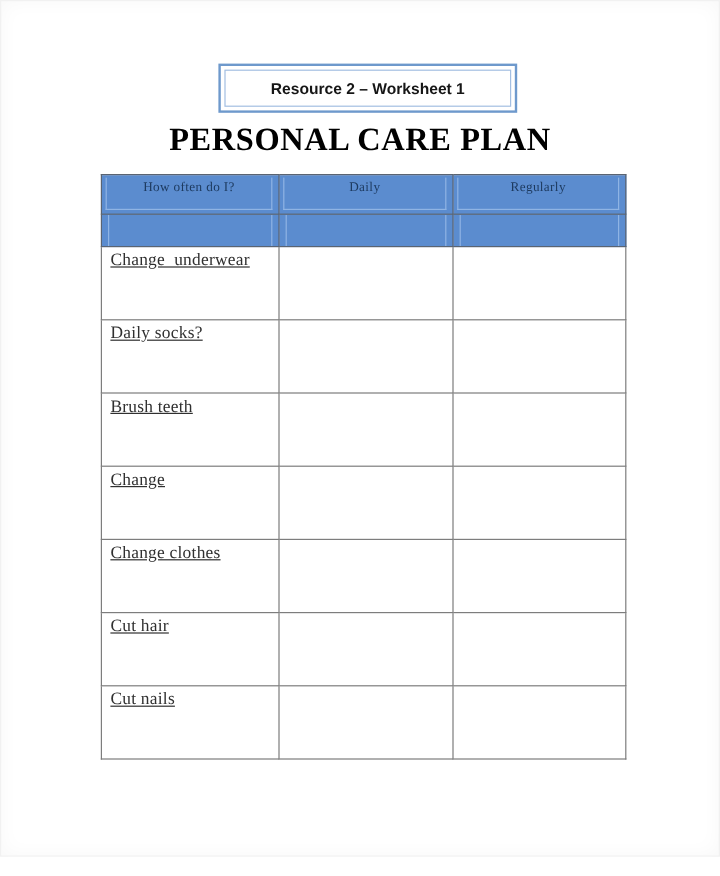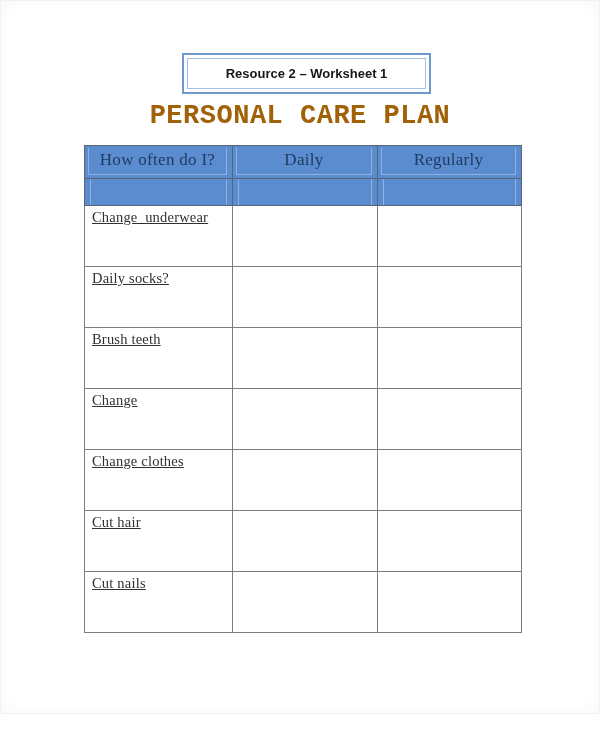--- a/index.html
+++ b/index.html
@@ -17,41 +17,41 @@
   .banner-inner {
     width:100%; height:100%; box-sizing:border-box;
     border:1px solid #a3bfe2;
     display:flex; align-items:center; justify-content:center;
     font-family:"Liberation Sans", sans-serif; font-weight:bold; font-size:13px; color:#161616;
   }
 
   
   .title {
     position:absolute; top:101px; left:0; width:600px; text-align:center;
-    font-weight:bold; font-size:27px; letter-spacing:0.5px; color:#a16207;
-    font-family:Liberation Mono, monospace;
+    font-weight:bold; font-size:27px; letter-spacing:0.5px; color:#000000;
+    font-family:Liberation Serif, serif;
   }
 
   
   table.care {
     position:absolute; left:84px; top:145px;
     border-collapse:collapse; table-layout:fixed;
   }
   col.c1 { width:148px; } col.c2 { width:145px; } col.c3 { width:144px; }
 
   thead td {
     background:#5b8ccf; border:1px solid #5a6472; padding:0; margin:0;
   }
   tr.h1 td { height:32px; vertical-align:top; }
   tr.h2 td { height:26px; }
   .hin {
     margin:2px 5px 0 3px; height:27px; box-sizing:border-box;
     border:1px solid #8fb4e4; border-top:none;
     display:flex; justify-content:center; align-items:flex-start; padding-top:2px;
-    font-size:17px; color:#1d3a5f; letter-spacing:0.3px;
+    font-size:11px; color:#1d3a5f; letter-spacing:0.3px;
     font-family:"Liberation Serif", serif;
   }
   .hin2 {
     margin:0 5px; height:100%; box-sizing:border-box;
     border-left:1px solid #8fb4e4; border-right:1px solid #8fb4e4;
   }
 
   tbody td {
     height:57px; border:1px solid #7d7d7d; background:#ffffff;
     vertical-align:top; padding:0;

